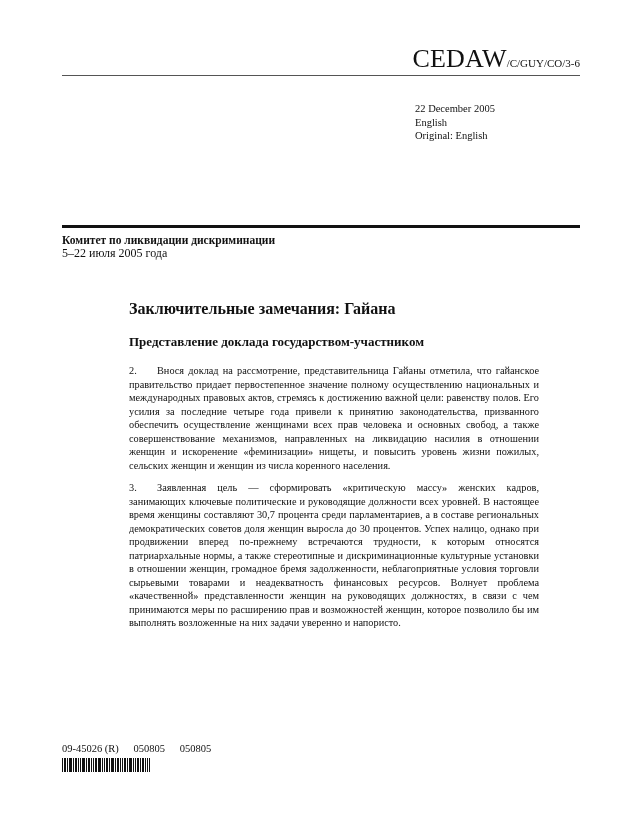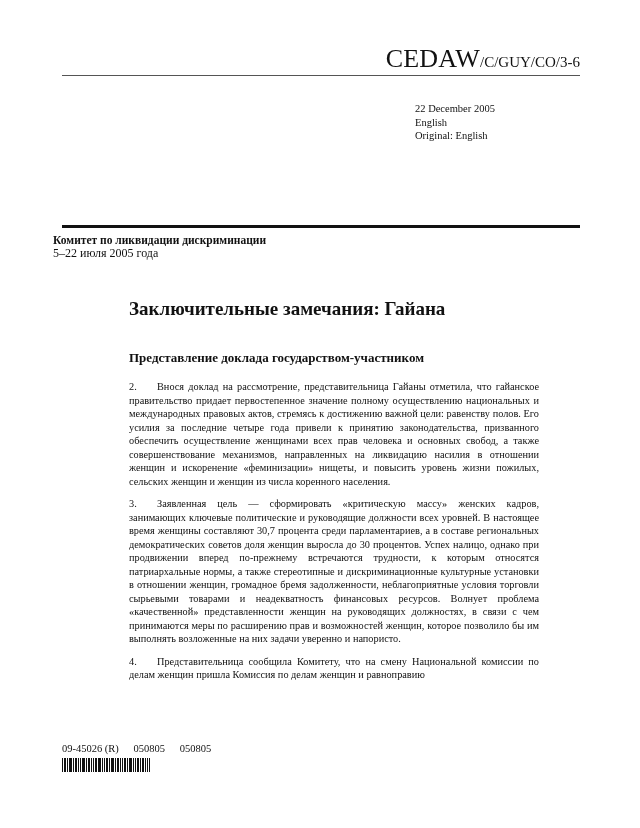--- a/index.html
+++ b/index.html
@@ -1,30 +1,30 @@
 <!DOCTYPE html>
 <html><head>
 <meta charset="utf-8">
 <style>
   html, body { margin: 0; padding: 0; background: #ffffff; }
   body { width: 640px; height: 828px; position: relative; overflow: hidden;
          font-family: "Liberation Serif", "DejaVu Serif", serif; color: #111; }
   .abs { position: absolute; }
   .symbol { right: 60px; top: 44px; white-space: nowrap; }
   .symbol .main { font-size: 26px; letter-spacing: 0.2px; }
-  .symbol .sub { font-size: 15px; }
+  .symbol .sub { font-size: 11px; }
   .rule-thin { left: 62px; width: 518px; top: 75px; height: 1px; background: #555; }
   .meta { left: 415px; top: 102px; font-size: 10.5px; line-height: 13.5px; }
   .rule-thick { left: 62px; width: 518px; top: 225px; height: 3px; background: #111; }
-  .committee { left: 53px; top: 233px; font-size: 11.5px; line-height: 14px; }
+  .committee { left: 62px; top: 233px; font-size: 11.5px; line-height: 14px; }
   .committee .b { font-weight: bold; }
   .committee .sess { font-weight: bold; font-size: 10.5px; line-height: 13px; }
   .committee .dates { font-size: 12px; line-height: 13px; }
   .body { left: 129px; width: 410px; top: 300px; }
-  h1 { font-size: 19px; font-weight: bold; margin: 0 0 14px 0; line-height: 18px; }
+  h1 { font-size: 16px; font-weight: bold; margin: 0 0 14px 0; line-height: 18px; }
   h2 { font-size: 13px; font-weight: bold; margin: 0 0 14px 0; line-height: 16px; }
   p.para { font-size: 10.3px; line-height: 13.5px; margin: 0 0 9px 0; text-align: justify; text-indent: 0; }
   p.para .num { display: inline-block; width: 28px; }
   .footer-code { left: 62px; top: 743px; font-size: 10.5px; white-space: nowrap; }
   .footer-code span { margin-right: 12px; }
   .barcode { left: 62px; top: 758px; width: 112px; height: 14px; }
   .barcode i { display: inline-block; height: 14px; background: #111; margin-right: 1px; vertical-align: top; }
 </style>
 </head>
 <body>
@@ -44,30 +44,27 @@
 
 <div class="abs committee">
   <div class="b">Комитет по ликвидации дискриминации</div>
   <div class="dates">5–22 июля 2005 года</div>
 </div>
 
 <div class="abs body">
   <h1>Заключительные замечания: Гайана</h1>
 
 
-  <h2 style="margin-top:32px">Представление доклада государством-участником</h2>
+  <h2 style="margin-top:16px">Представление доклада государством-участником</h2>
 
   <p class="para">
     <span class="num">2.</span><span>Внося доклад на рассмотрение, представительница Гайаны отметила, что гайанское правительство придает первостепенное значение полному осуществлению национальных и международных правовых актов, стремясь к достижению важной цели: равенству полов. Его усилия за последние четыре года привели к принятию законодательства, призванного обеспечить осуществление женщинами всех прав человека и основных свобод, а также совершенствование механизмов, направленных на ликвидацию насилия в отношении женщин и искоренение «феминизации» нищеты, и повысить уровень жизни пожилых, сельских женщин и женщин из числа коренного населения.</span>
   </p>
   <p class="para">
     <span class="num">3.</span><span>Заявленная цель — сформировать «критическую массу» женских кадров, занимающих ключевые политические и руководящие должности всех уровней. В настоящее время женщины составляют 30,7 процента среди парламентариев, а в составе региональных демократических советов доля женщин выросла до 30 процентов. Успех налицо, однако при продвижении вперед по-прежнему встречаются трудности, к которым относятся патриархальные нормы, а также стереотипные и дискриминационные культурные установки в отношении женщин, громадное бремя задолженности, неблагоприятные условия торговли сырьевыми товарами и неадекватность финансовых ресурсов. Волнует проблема «качественной» представленности женщин на руководящих должностях, в связи с чем принимаются меры по расширению прав и возможностей женщин, которое позволило бы им выполнять возложенные на них задачи уверенно и напористо.</span>
-  </p>
-  <p class="para">
-    <span class="num">4.</span><span>Представительница сообщила Комитету, что на смену Национальной комиссии по делам женщин пришла Комиссия по делам женщин и равноправию</span>
   </p>
 </div>
 
 <div class="abs footer-code">
   <span>09-45026 (R)</span>
   <span>050805</span>
   <span>050805</span>
 </div>
 
 <div class="abs barcode" aria-label="">

